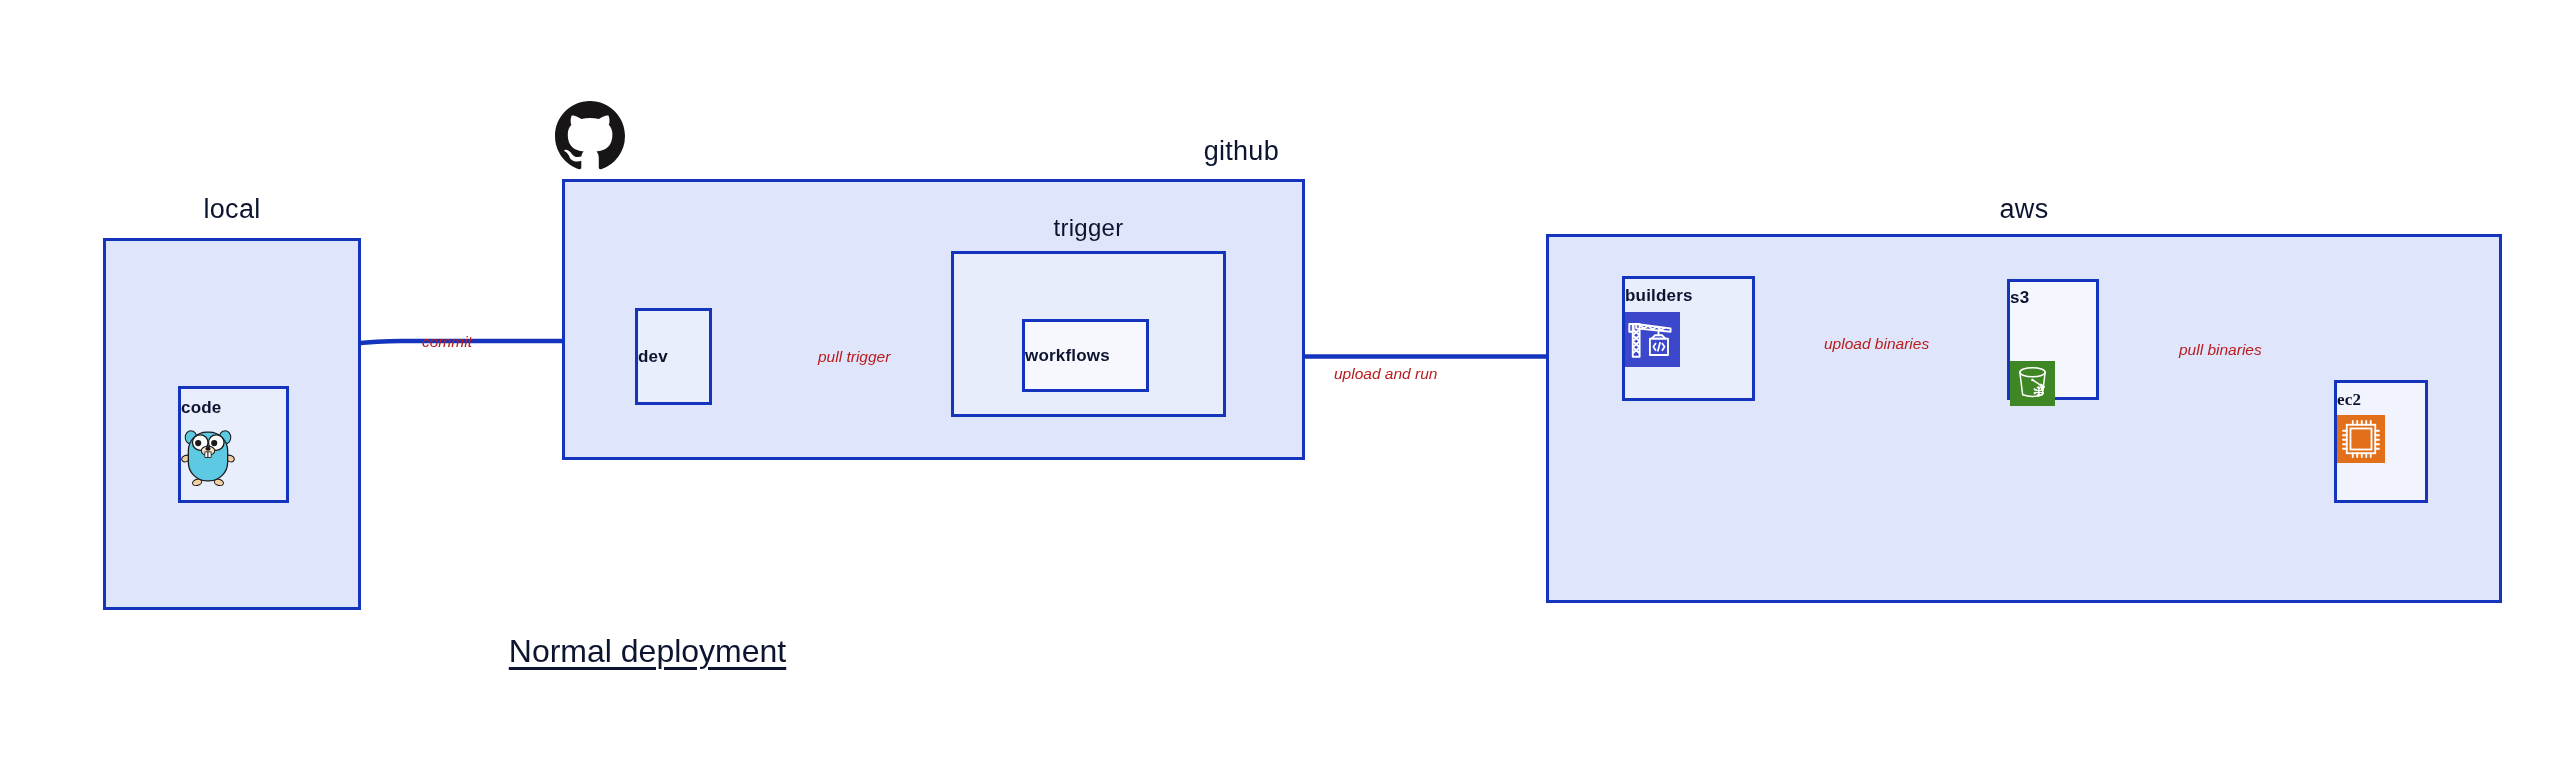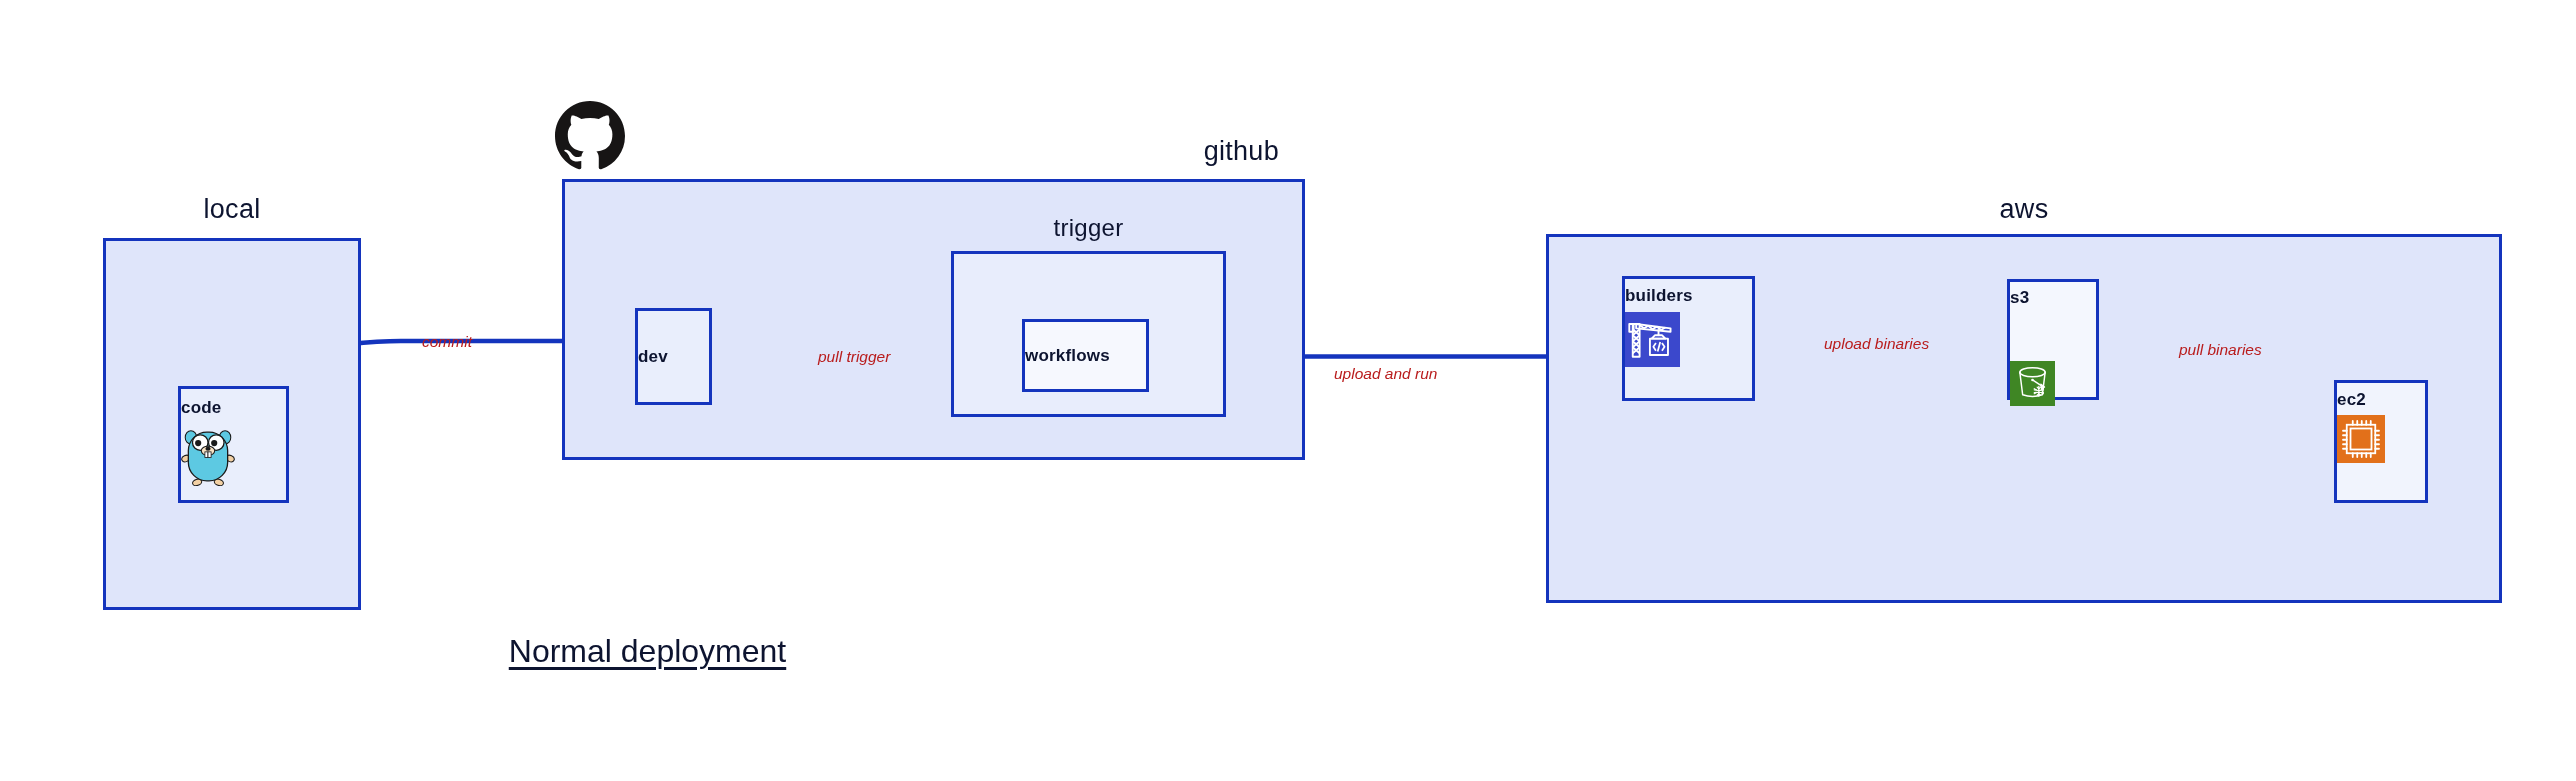--- a/index.html
+++ b/index.html
@@ -242,21 +242,21 @@
                      M37.6 41.3 L34.5 41.1 M37.6 44.7 L34.5 44.9
                      M44.4 41.3 L47.5 41.1 M44.4 44.7 L47.5 44.9"></path>
           </g>
         </g>
       </svg>
     </span>
   </div>
 
   <div class="edge-label" style="left:2179px; top:342px;">pull binaries</div>
 
-  <div class="node" style="left:2334px; top:380px; width:94px; height:123px; padding-top:8.2px; background:#f1f4fd;">
+  <div class="node" style="left:2334px; top:380px; width:94px; height:123px; padding-top:8.2px; background:#f1f4fd;font-family:Liberation Serif, serif;">
     <span class="node-title">ec2</span>
     <span class="node-icon" style="margin-top:7.2px;">
       <svg width="48" height="48" viewBox="0 0 64 64" xmlns="http://www.w3.org/2000/svg">
         <rect x="0" y="0" width="64" height="64" fill="#e2701a"></rect>
         <g fill="none" stroke="#ffffff" stroke-width="2.4" stroke-linecap="round">
           <rect x="18" y="18" width="28" height="28"></rect>
           <rect x="13" y="13" width="38" height="38"></rect>
 
           <path d="M21 13 L21 8 M27 13 L27 8 M33 13 L33 8 M39 13 L39 8 M45 13 L45 8"></path>
 

